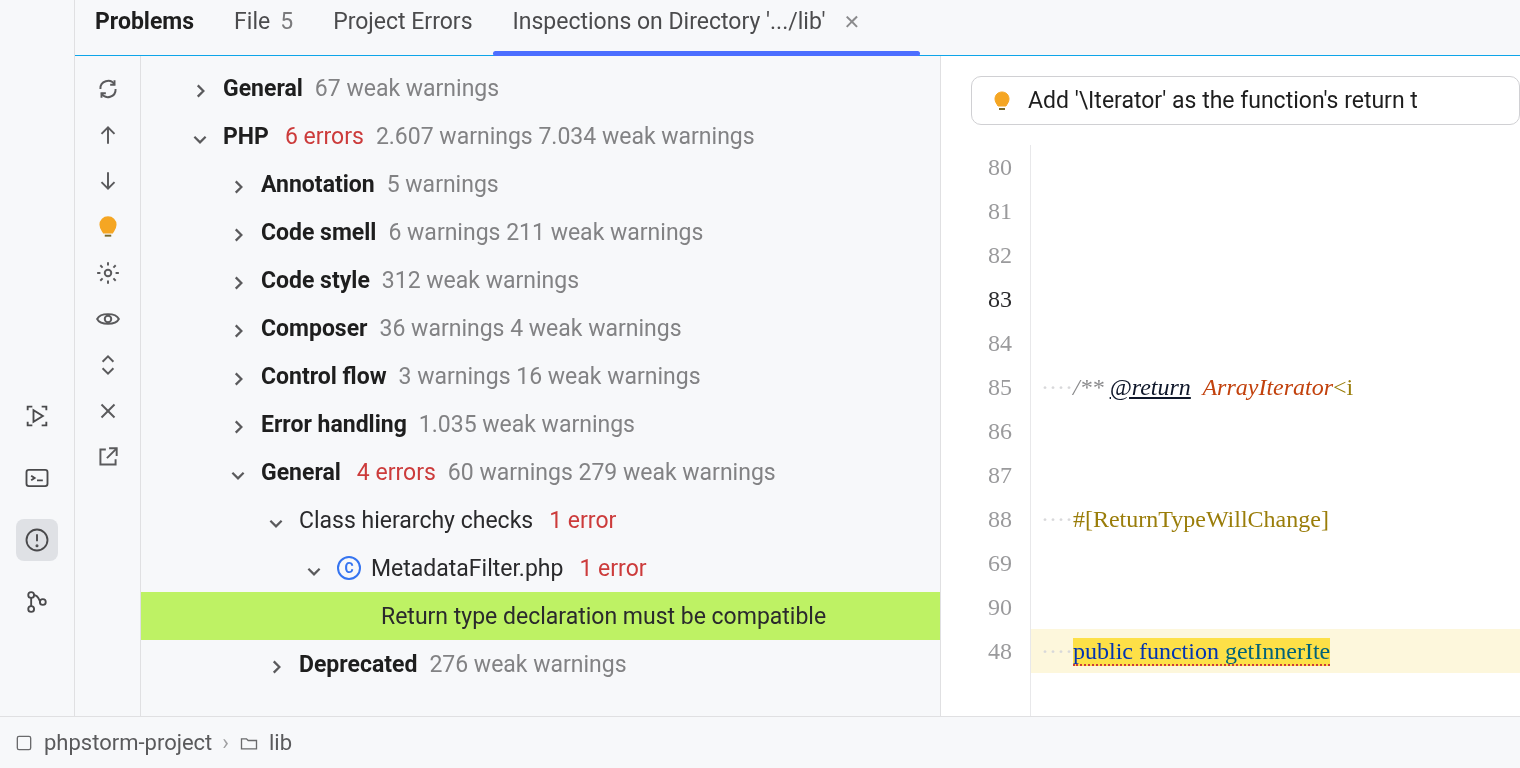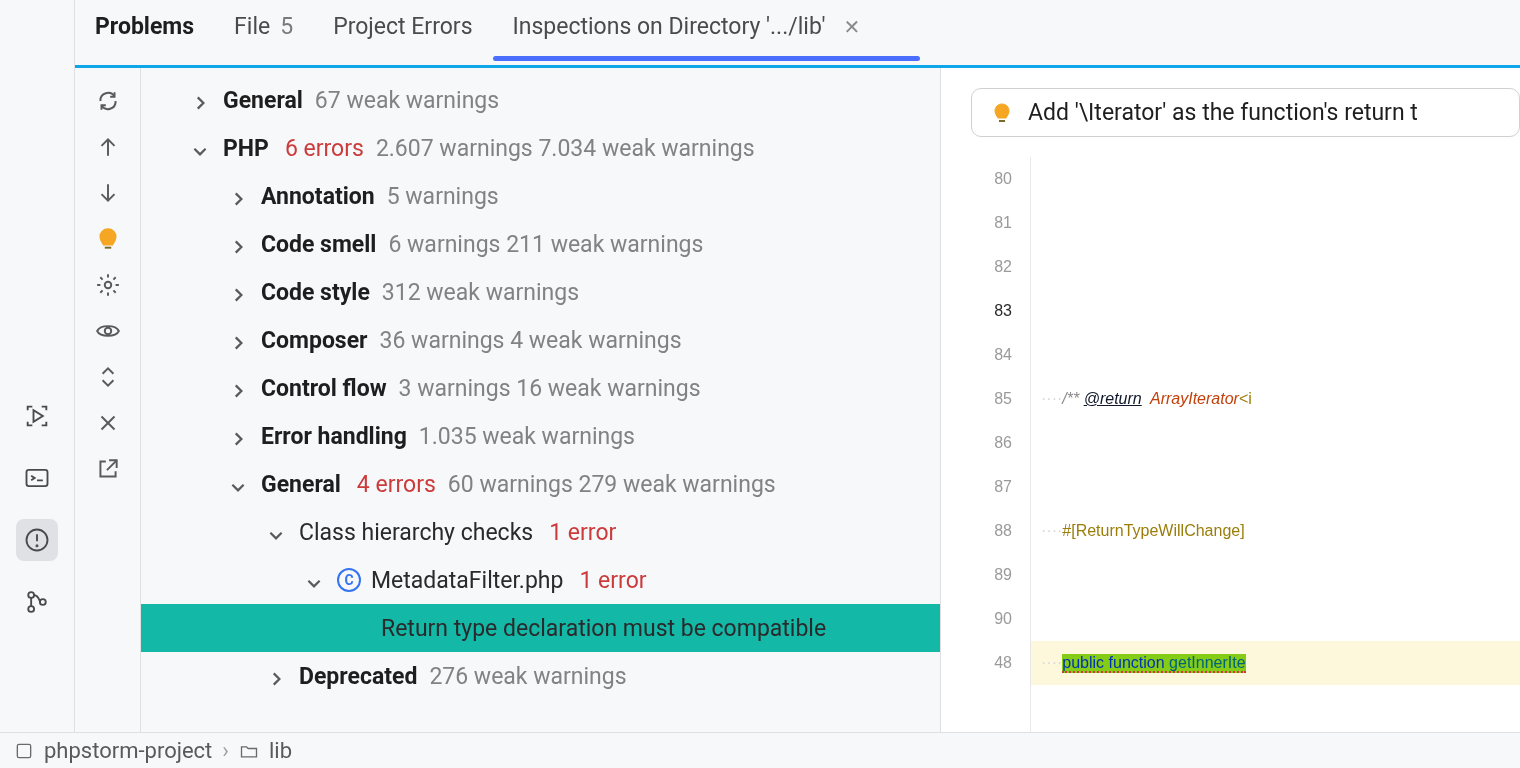--- a/index.html
+++ b/index.html
@@ -41,22 +41,22 @@
   flex: 1;
   display: flex;
   flex-direction: column;
   overflow: hidden;
 }
 .tabs-row {
   display: flex;
   align-items: center;
   padding: 8px 20px 0 20px;
   gap: 40px;
-  height: 68px;
-  border-bottom: 3px solid #0ea5e9;
+  height: 56px;
+  border-bottom: 1px solid #0ea5e9;
 }
 .tab {
   font-size: 23px;
   color: #4b4b4d;
   cursor: pointer;
   padding-bottom: 20px;
   display: flex;
   align-items: baseline;
   gap: 10px;
   position: relative;
@@ -113,21 +113,21 @@
 }
 .tree-row .chev {
   width: 18px; height: 18px;
   margin-right: 14px;
   flex-shrink: 0;
 }
 .tree-row .chev svg { width: 18px; height: 18px; stroke: #5a5a5c; stroke-width: 2; fill: none; }
 .tree-row .name { font-weight: 700; color: #1e1e1e; }
 .tree-row .errors { color: #cc3b3b; margin-left: 16px; }
 .tree-row .warn { color: #828284; margin-left: 12px; }
-.tree-row.selected { background: #14b8a6; }
+.tree-row.selected { background: #bef264; }
 .tree-row.leaf .name { font-weight: 400; color: #2a2a2c; }
 .file-icon {
   width: 24px; height: 24px;
   border: 2px solid #3574f0;
   border-radius: 50%;
   display: inline-flex; align-items: center; justify-content: center;
   color: #3574f0; font-size: 14px; font-weight: 700;
   margin-right: 10px;
   flex-shrink: 0;
 }
@@ -157,22 +157,22 @@
   cursor: pointer;
   white-space: nowrap;
   overflow: hidden;
 }
 .quickfix-bar .bulb { width: 24px; height: 24px; }
 .quickfix-bar .bulb svg { width: 24px; height: 24px; }
 
 .code-area {
   flex: 1;
   display: flex;
-  font-family: Liberation Sans, sans-serif;
-  font-size: 16px;
+  font-family: Liberation Serif, serif;
+  font-size: 24px;
   line-height: 44px;
   overflow: hidden;
 }
 .gutter {
   width: 90px;
   text-align: right;
   padding-right: 18px;
   color: #9a9a9c;
   border-right: 1px solid #e8e8ea;
   background: #fff;
@@ -183,24 +183,24 @@
 .code-lines { flex: 1; overflow: hidden; white-space: pre; }
 .code-line { height: 44px; padding-left: 10px; }
 .code-line.hl { background: #fdf7dc; }
 .ws { color: #d8d8da; }
 .doc { color: #8a8a8c; font-style: italic; }
 .doc-tag { color: #0f172a; font-style: italic; text-decoration: underline; }
 .doc-type { color: #c2410c; font-style: italic; }
 .attr { color: #9a7d0a; }
 .kw { color: #0033b3; }
 .fn { color: #00627a; }
-.fn-decl { background: #84cc16; border-bottom: 2px dotted #cc3b3b; }
+.fn-decl { background: #fde047; border-bottom: 2px dotted #cc3b3b; }
 
 .breadcrumb {
-  height: 36px;
+  height: 52px;
   border-top: 1px solid #e0e0e2;
   display: flex;
   align-items: center;
   padding-left: 14px;
   font-size: 22px;
   color: #5a5a5c;
   gap: 10px;
 }
 .breadcrumb svg { width: 20px; height: 20px; stroke: #6a6a6c; stroke-width: 1.6; fill: none; }
 .bc-sep { color: #a0a0a2; }
@@ -420,21 +420,21 @@
           <div class="gutter">
             <div class="ln">80</div>
             <div class="ln">81</div>
             <div class="ln">82</div>
             <div class="ln curr">83</div>
             <div class="ln">84</div>
             <div class="ln">85</div>
             <div class="ln">86</div>
             <div class="ln">87</div>
             <div class="ln">88</div>
-            <div class="ln">89</div>
+            <div class="ln">69</div>
             <div class="ln">90</div>
             <div class="ln">48</div>
           </div>
           <div class="code-lines">
             <div class="code-line"></div>
             <div class="code-line"><span class="ws">····</span><span class="doc">/** </span><span class="doc-tag">@return</span><span class="doc">  </span><span class="doc-type">ArrayIterator</span><span class="attr">&lt;i</span></div>
             <div class="code-line"><span class="ws">····</span><span class="attr">#[ReturnTypeWillChange]</span></div>
             <div class="code-line hl"><span class="ws">····</span><span class="fn-decl"><span class="kw">public</span> <span class="kw">function</span> <span class="fn">getInnerIte</span></span></div>
             
             

